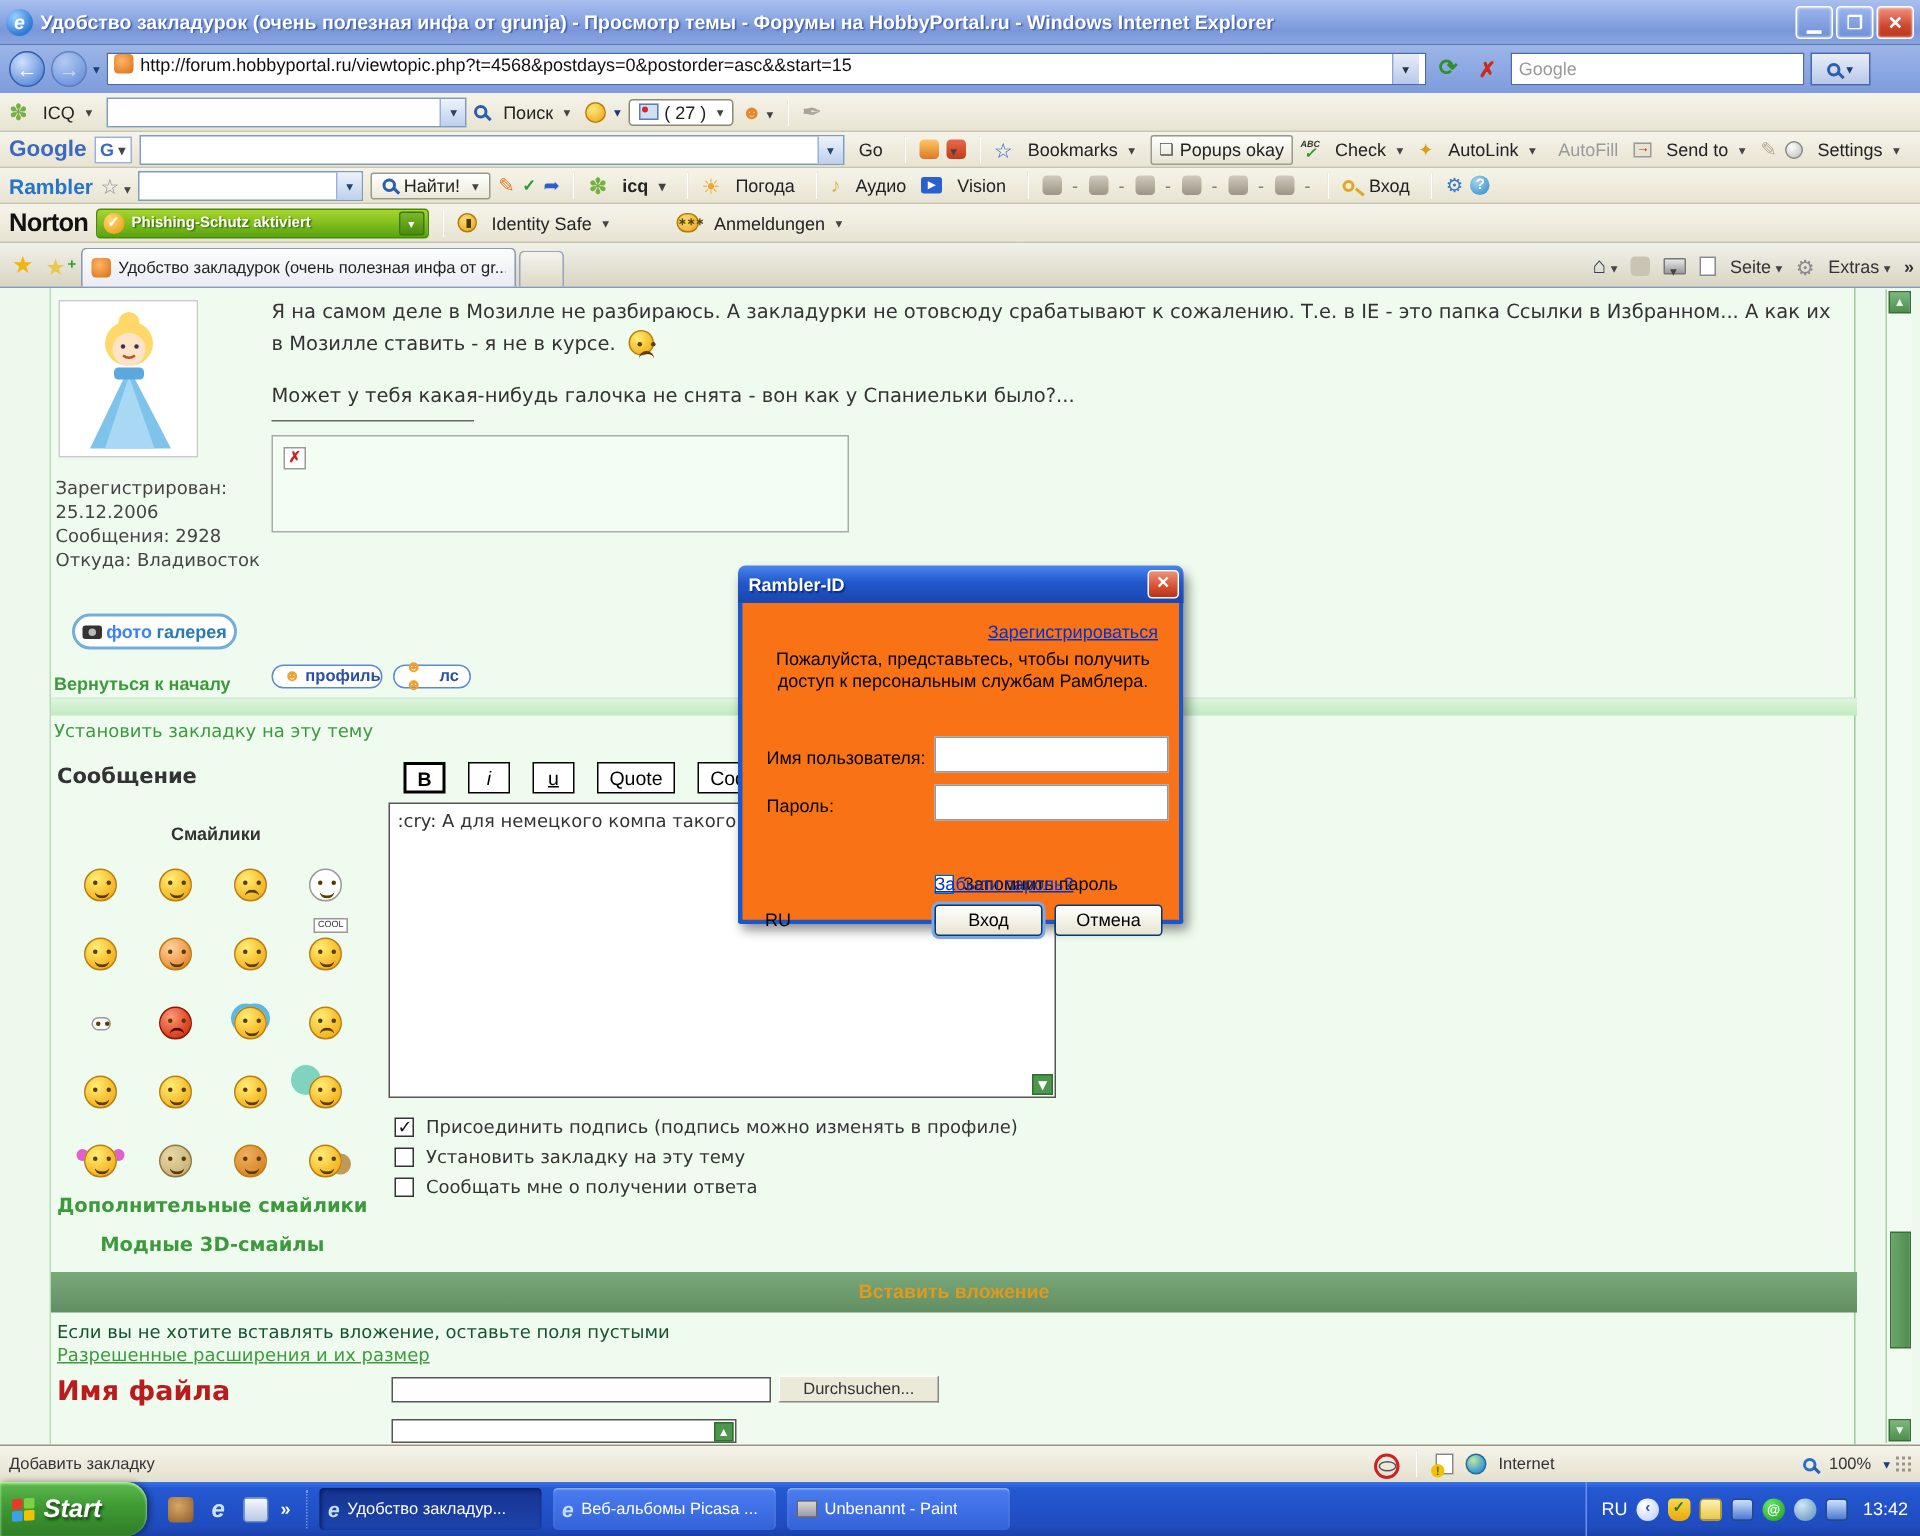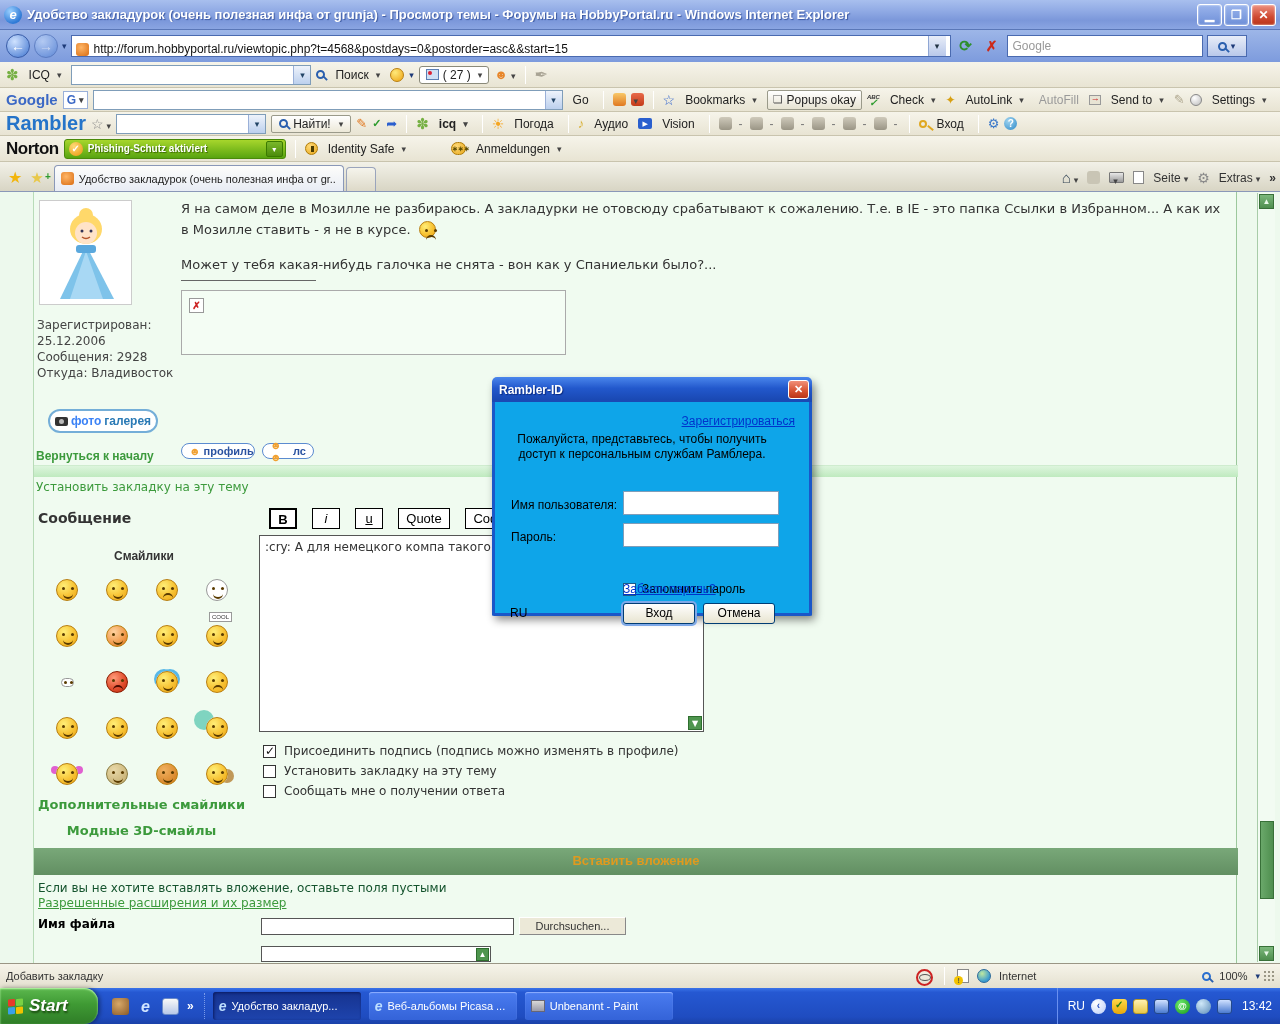--- a/index.html
+++ b/index.html
@@ -23,21 +23,21 @@
   .winbtn.close { background:linear-gradient(180deg,#ee9180,#cf4931 60%,#b93418); }
 
   
   .addrbar { position:absolute; left:0; top:30px; width:1280px; height:32px;
     background:linear-gradient(180deg,#9db6e8,#7d9bdd); display:flex; align-items:center; padding:0 6px; gap:4px; }
   .navcircle { width:24px; height:24px; border-radius:50%; border:1px solid #3a5da8;
     background:radial-gradient(circle at 35% 30%, #cfe2ff, #3f74cf); color:#fff; font-weight:bold;
     text-align:center; line-height:22px; font-size:14px; }
   .navcircle.dim { opacity:.55; }
   .smalldd { color:#1d3a78; font-size:9px; }
-  .addrfield { flex:1; height:22px; background:#fff; border:1px solid #4a6ab0; display:flex; align-items:flex-end;
+  .addrfield { flex:1; height:22px; background:#fff; border:1px solid #4a6ab0; display:flex; align-items:flex-start;
     padding:0 4px; gap:5px; max-width:880px; }
   .addrfield .url { font-size:12px; color:#111; flex:1; white-space:nowrap; overflow:hidden; }
   .favicon { width:13px; height:13px; border-radius:3px; background:radial-gradient(circle at 40% 35%,#ffb667,#d96c12); flex:none; }
   .addr-dd { width:18px; height:20px; background:linear-gradient(180deg,#e8edf8,#b9c8ea); border-left:1px solid #8fa6d4;
     text-align:center; line-height:20px; font-size:9px; color:#234; }
   .tinybtn { width:22px; height:22px; text-align:center; line-height:22px; font-weight:bold; }
   .refresh { color:#2d8f2d; font-size:15px; }
   .stopx { color:#cc2a1a; font-size:14px; }
   .searchbox { width:196px; height:22px; background:#fff; border:1px solid #4a6ab0; display:flex; align-items:center; padding:0 5px; }
   .searchbox .ph { color:#999; font-size:12px; }
@@ -73,21 +73,21 @@
   .star-blue { color:#2a5fce; font-size:14px; }
   .wand { color:#d8a012; font-size:12px; }
   .abc { display:inline-flex; flex-direction:column; line-height:6px; align-items:center; }
   .abc .abct { font-size:6px; color:#333; font-weight:bold; }
   .abc .abcc { color:#2d9b2d; font-size:10px; font-weight:bold; }
   .sendicon { width:12px; height:10px; background:#e8e4d4; border:1px solid #999; position:relative; }
   .sendicon::after { content:"→"; position:absolute; left:1px; top:-3px; color:#c22; font-size:9px; }
   .settings-circle { width:12px; height:12px; border-radius:50%; background:radial-gradient(circle at 35% 30%,#fff,#bbb); border:1px solid #888; }
 
   .ramblerbar { top:112px; height:24px; }
-  .rlogo { font-weight:bold; font-size:20px; color:#2574c9; }
+  .rlogo { font-weight:bold; font-size:14px; color:#2574c9; }
   .star-gray { color:#8a8a8a; font-size:14px; }
   .findbox { border:1px solid #9a9a8a; background:linear-gradient(180deg,#fff,#ece8d8); border-radius:2px; padding:1px 7px; display:flex; align-items:center; gap:5px; }
   .pencil { color:#e07820; font-size:13px; }
   .abv { color:#2d9b2d; font-weight:bold; font-size:11px; }
   .bluearrow { color:#2a5fce; font-size:13px; }
   .sun { color:#f5a623; font-size:14px; }
   .audio-ic { color:#d9b23a; font-size:13px; }
   .vision-ic { width:14px; height:11px; background:#2a5fce; border-radius:2px; color:#fff; font-size:7px; text-align:center; line-height:11px; }
   .gicon { width:13px; height:13px; border-radius:3px; background:linear-gradient(180deg,#cfcabb,#9a9585); display:inline-block; }
   .gdash { color:#777; margin:0 2px; }
@@ -189,36 +189,36 @@
   .checkrow { position:absolute; left:229px; display:flex; align-items:center; gap:8px; font-size:12px; color:#333; font-family:"DejaVu Sans",sans-serif; }
   .cb { width:13px; height:13px; background:#fff; border:1px solid #333; position:relative; flex:none; }
   .cb.checked::after { content:"✓"; position:absolute; left:1px; top:-2px; font-size:12px; font-weight:bold; color:#111; }
 
   .extra-sm { position:absolute; left:0; width:215px; text-align:center; font-size:13px; font-weight:bold; }
 
   .attachbar { position:absolute; left:0; top:656px; width:1204px; height:27px; background:linear-gradient(180deg,#79a879,#628f62);
     color:#df9a1f; font-weight:bold; font-size:13px; text-align:center; line-height:26px; }
   .attach-note { position:absolute; left:4px; top:689px; font-size:12px; color:#14532d; font-family:"DejaVu Sans",sans-serif; }
   .ext-link { position:absolute; left:4px; top:704px; font-size:12px; text-decoration:underline; }
-  .fname-h { position:absolute; left:4px; top:725px; font-size:12px; font-weight:bold; color:#000000; font-family:"DejaVu Sans",sans-serif; }
+  .fname-h { position:absolute; left:4px; top:725px; font-size:18px; font-weight:bold; color:#b91c1c; font-family:"DejaVu Sans",sans-serif; }
   .fname-input { position:absolute; left:227px; top:726px; width:253px; height:17px; background:#fff; border:1px solid #555; }
   .browse-btn { position:absolute; left:485px; top:725px; width:107px; height:18px; background:#ece9d8; border:1px solid #888;
     border-top-color:#fff; border-left-color:#fff; font-size:11px; color:#333; text-align:center; line-height:16px; }
   .select2 { position:absolute; left:227px; top:754px; width:230px; height:16px; background:#fff; border:1px solid #555; }
   .select2 .uparr { position:absolute; right:1px; top:1px; width:13px; height:13px; background:#4e954e; border:1px solid #2e6e2e;
     color:#fff; font-size:8px; text-align:center; line-height:12px; }
 
   
   .pscroll { position:absolute; left:1257px; top:1px; width:18px; height:769px; background:#f2fbf2; border-left:1px solid #a8cca8; }
   .pscroll .sbtn { position:absolute; left:1px; width:15px; height:15px; background:linear-gradient(180deg,#7cb87c,#4e8e4e);
     border:1px solid #38703 8; border:1px solid #387038; color:#e8f8e8; font-size:8px; text-align:center; line-height:14px; }
   .pscroll .thumb { position:absolute; left:2px; top:628px; width:14px; height:78px; background:linear-gradient(90deg,#6aa86a,#4e8e4e); border:1px solid #387038; }
 
   
-  .dialog { position:absolute; left:492px; top:378px; width:320px; height:238px; background:#0ea5e9;
+  .dialog { position:absolute; left:492px; top:378px; width:297px; height:238px; background:#f97316;
     border:3px solid #1a57c8; border-top:none; border-radius:6px 6px 2px 2px; box-shadow:3px 4px 8px rgba(0,0,0,.45); z-index:100; }
   .dtitle { height:25px; border-radius:5px 5px 0 0; margin:-1px -3px 0 -3px;
     background:linear-gradient(180deg,#4a86ec 0%,#2258cc 45%,#1a49b4 90%); display:flex; align-items:center; padding:0 3px 0 7px; }
   .dtitle .dtext { color:#fff; font-weight:bold; font-size:12px; flex:1; text-shadow:1px 1px 1px #0a2a80; }
   .dclose { width:21px; height:19px; border-radius:3px; border:1px solid #fff; color:#fff; font-weight:bold; font-size:11px;
     text-align:center; line-height:17px; background:linear-gradient(180deg,#f19078,#d5502f 60%,#b93418); }
   .dbody { position:relative; width:100%; height:213px; font-size:12px; color:#000; }
   .dlink { color:#0033cc; text-decoration:underline; font-size:12px; }
   .dreg { position:absolute; right:14px; top:12px; }
   .dmsg { position:absolute; left:14px; top:30px; width:266px; text-align:center; line-height:15px; }

